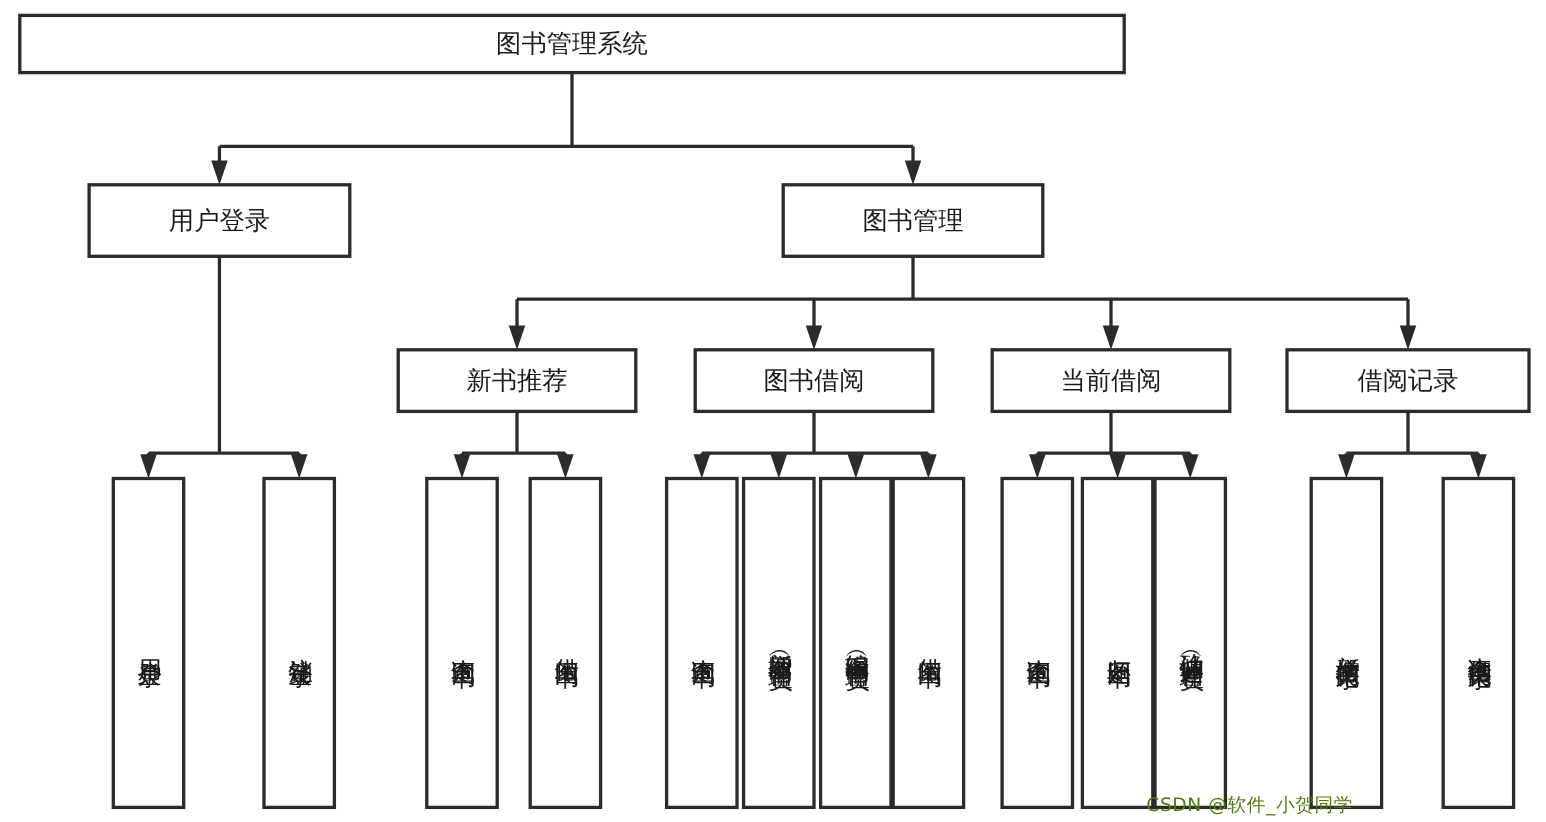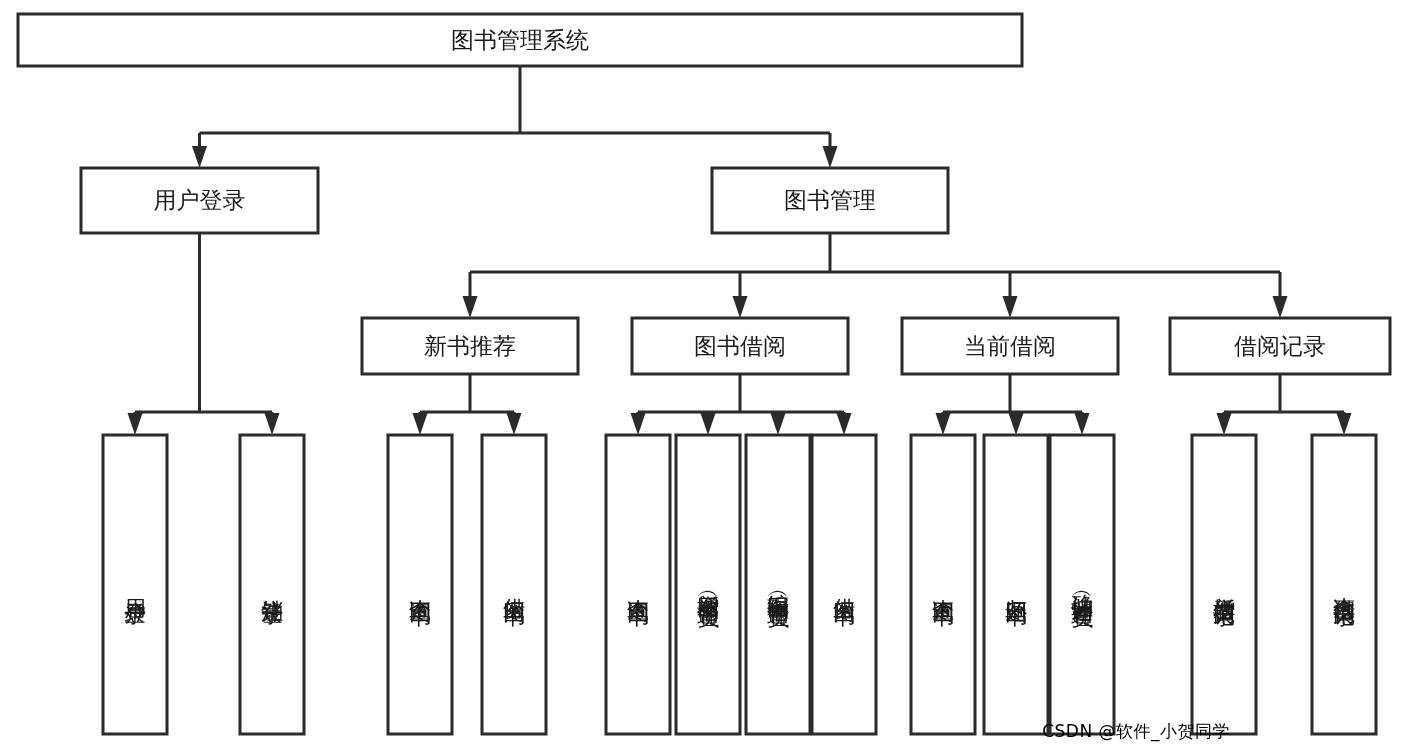--- a/index.html
+++ b/index.html
@@ -73,21 +73,21 @@
     color: #1a1a1a;
     white-space: nowrap;
     text-align: center;
   }
   #watermark {
     position: absolute;
     right: 8px;
     bottom: 4px;
     font-family: "DejaVu Sans", "Liberation Sans", sans-serif;
     font-size: 17px;
-    color: #000000;
+    color: #4d7c0f;
     letter-spacing: 0.5px;
     white-space: nowrap;
   }
 </style>
 </head>
 <body>
 
 <div id="diagram-root">
   <svg id="flow-svg" viewBox="0 0 1405 747" preserveAspectRatio="none" xmlns="http://www.w3.org/2000/svg">
     <g id="connectors-layer">

